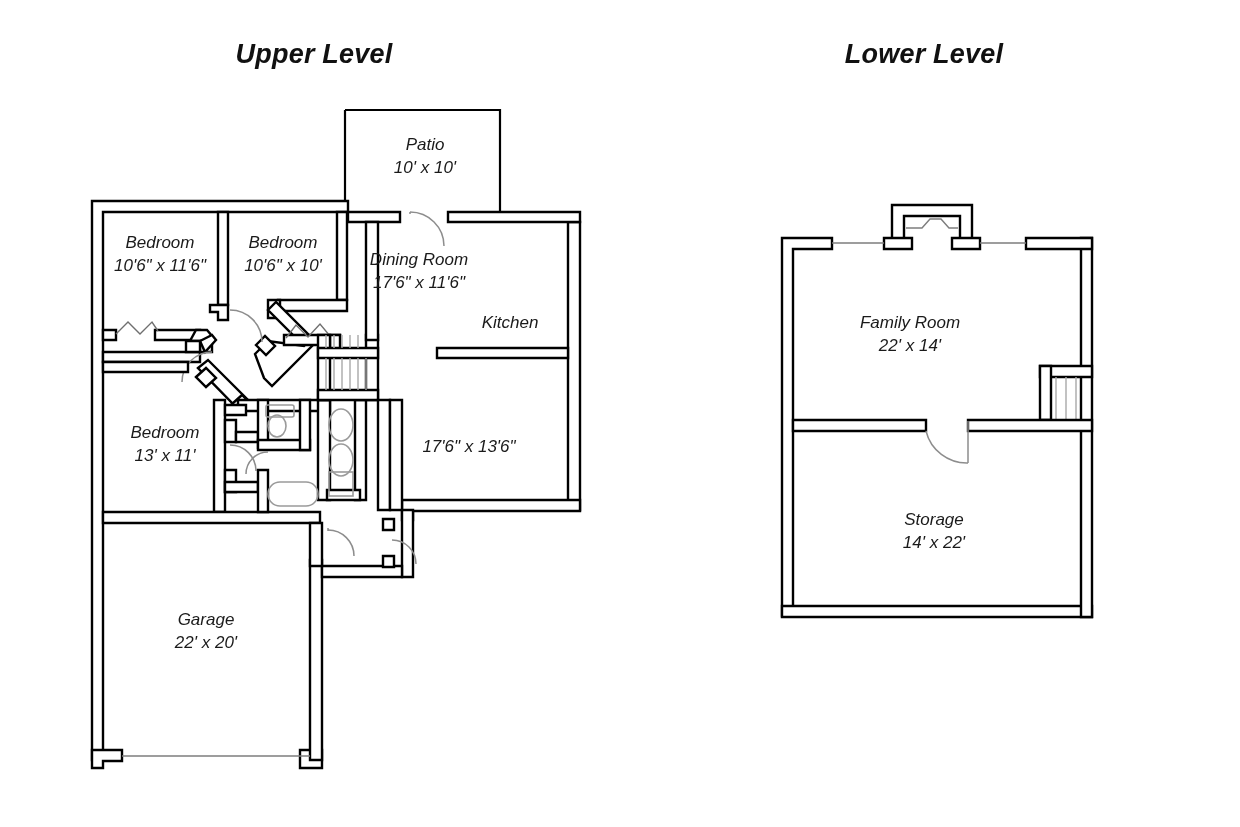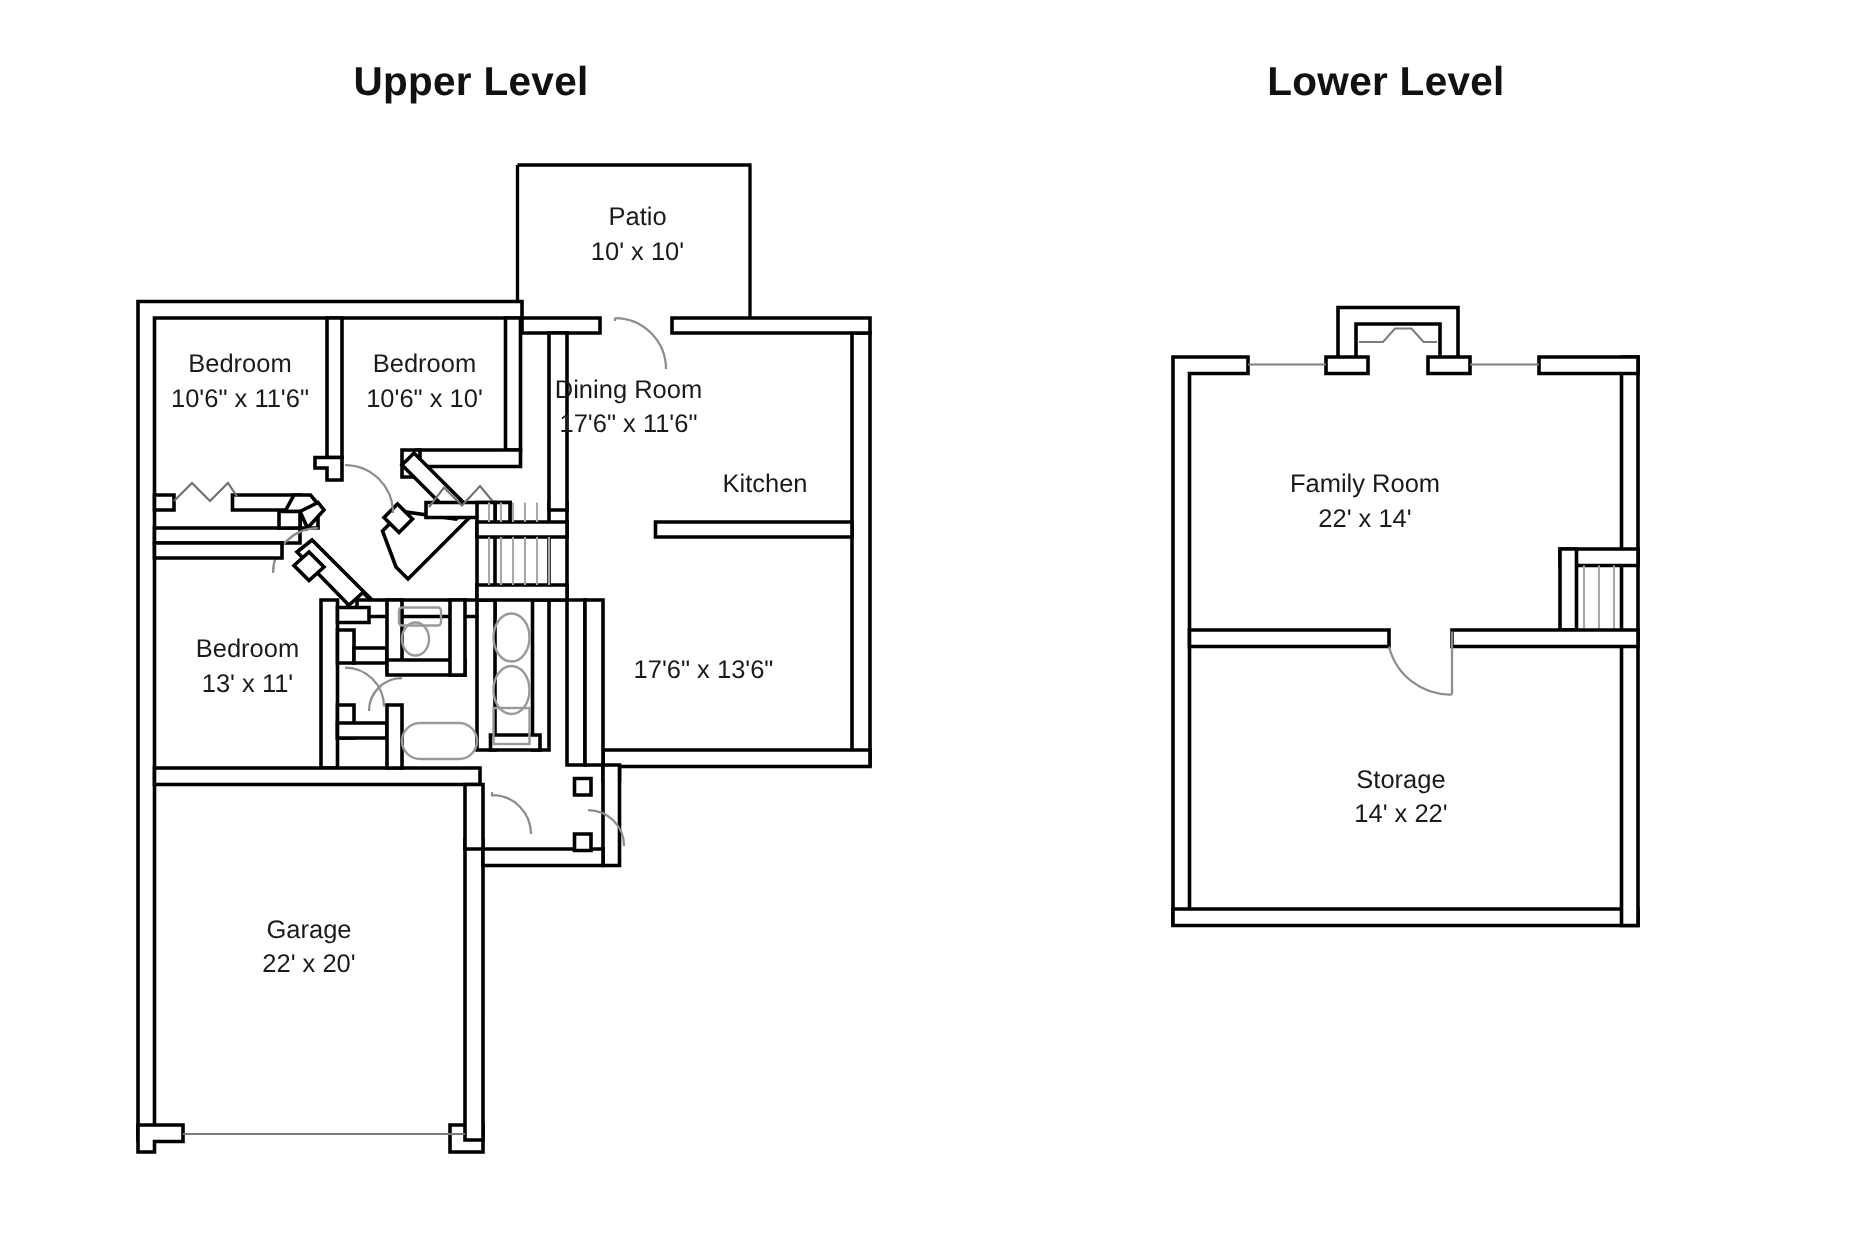--- a/index.html
+++ b/index.html
@@ -15,20 +15,21 @@
     color: #111111;
     overflow: hidden;
     position: relative;
   }
   #plan-root {
     position: absolute;
     left: 0;
     top: 0;
     width: 1240px;
     height: 827px;
+    font-style: italic;
   }
   .level-title {
     font-size: 27px;
     font-weight: bold;
     letter-spacing: 0.2px;
     fill: #111111;
     text-anchor: middle;
     font-family: "Liberation Sans", sans-serif;
   }
   .room-label {

